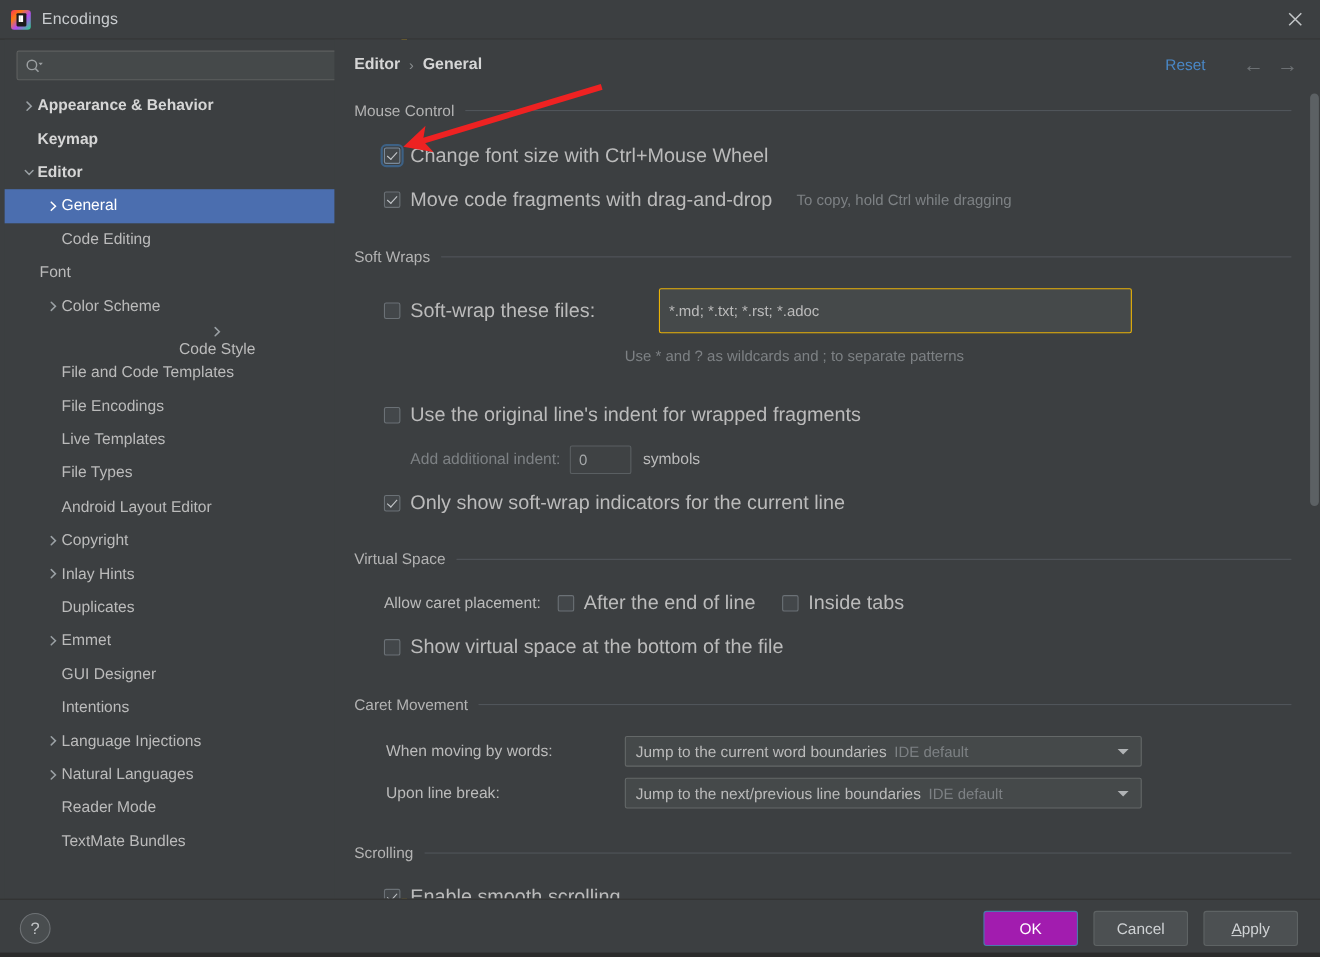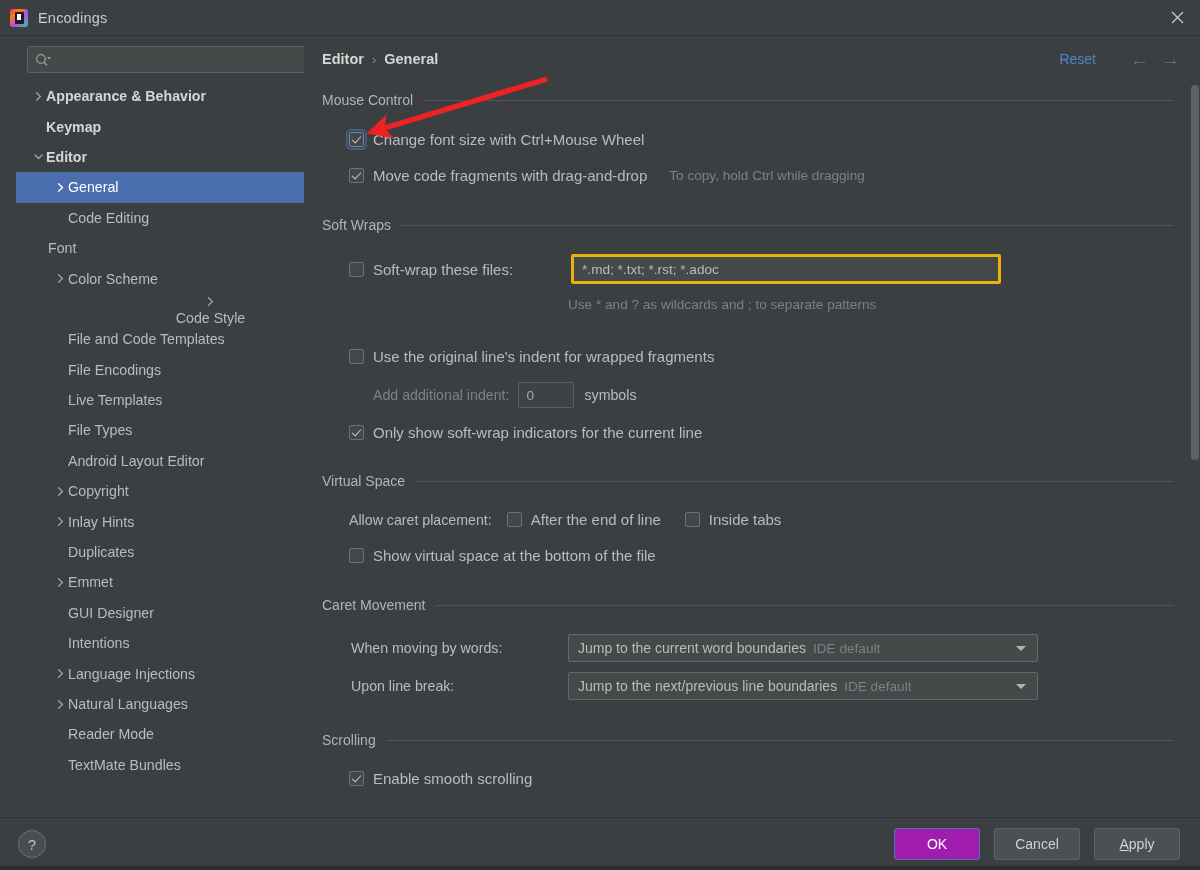--- a/index.html
+++ b/index.html
@@ -44,23 +44,23 @@
   }
   .close-btn {
     position: absolute; right: 0; top: 0; width: 46px; height: 35px;
     display: flex; align-items: center; justify-content: center;
     cursor: pointer;
   }
   .close-btn svg { display:block; }
 
   
   .sidebar {
-    position: absolute; left: 16px; top: 36px; width: 366px; height: 781px;
+    position: absolute; left: 4px; top: 36px; width: 366px; height: 781px;
     background: #3c3f41;
-    border-right: 3px solid #eab308;
+    border-right: 5px solid #eab308;
     overflow: hidden;
   }
   .search-wrap { padding: 10px 11px 0 11px; }
   .search-box {
     height: 27px; background: #45494a; border: 1px solid #5e6060;
     border-radius: 2px; display: flex; align-items: center; padding: 0 7px;
     cursor: text;
   }
   .search-icon { display:flex; align-items:center; }
   .search-input {
@@ -146,31 +146,31 @@
     outline: 2px solid #3d6185; outline-offset: 1px;
     border-color: #7a8a9b;
   }
   .cb.checked::after {
     content: ""; position: absolute; left: 4px; top: 1px;
     width: 4px; height: 8px;
     border: solid #c4c7ca; border-width: 0 1.8px 1.8px 0;
     transform: rotate(42deg);
   }
   .cb-label {
-    font-size: 15px; color: #bbbbbb; margin-left: 9px; cursor: default;
+    font-size: 18px; color: #bbbbbb; margin-left: 9px; cursor: default;
     white-space: nowrap;
   }
   .hint {
     font-size: 13.6px; color: #7d8184; white-space: nowrap;
   }
   .plain-label { font-size: 14.2px; color: #bbbbbb; white-space: nowrap; }
   .plain-label.dim { color: #7d8184; }
 
   .textfield {
-    height: 30px; background: #45494a; border: 3px solid #eab308;
+    height: 41px; background: #45494a; border: 1px solid #eab308;
     border-radius: 2px; color: #bbbbbb; font-size: 13.6px;
     padding: 0 8px; display: flex; align-items: center;
     font-family: "Liberation Sans", sans-serif;
     outline: none;
   }
   .spinner {
     width: 56px; height: 26px; background: #3f4244; border: 1px solid #5a5f62;
     border-radius: 2px; color: #a3a6a8; font-size: 13.6px;
     padding: 0 7px; display: flex; align-items: center;
     font-family: "Liberation Sans", sans-serif; outline: none;

